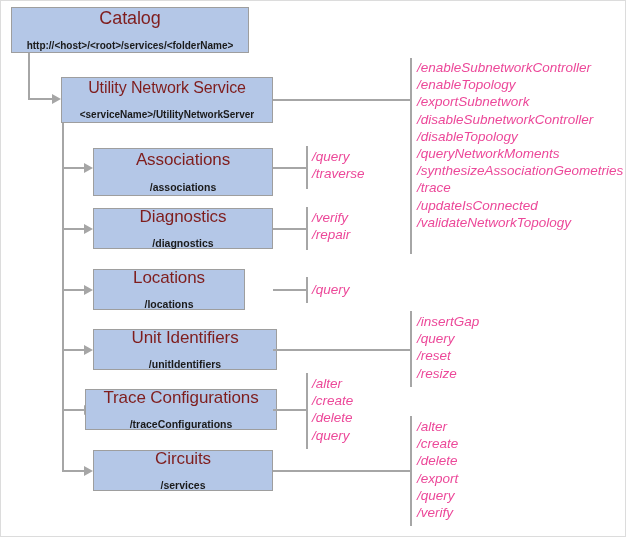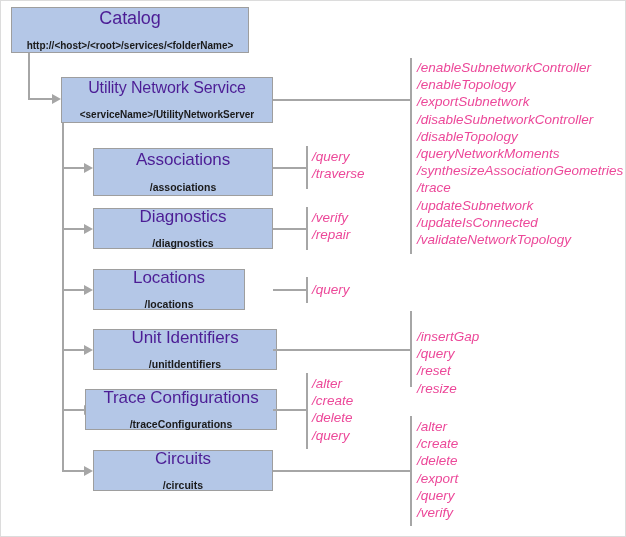--- a/index.html
+++ b/index.html
@@ -26,21 +26,21 @@
     border: 1px solid #9e9e9e;
     box-sizing: border-box;
     display: flex;
     flex-direction: column;
     align-items: center;
     justify-content: center;
     text-align: center;
     line-height: 1.05;
   }
   .node .title {
-    color: #4c1d95;
+    color: #7f1d1d;
     font-size: 17px;
     letter-spacing: -0.1px;
     white-space: nowrap;
   }
   .node .subtitle {
     color: #1a1a1a;
     font-size: 10.5px;
     font-weight: bold;
     margin-top: 13px;
     white-space: nowrap;
@@ -108,21 +108,20 @@
   <div class="tick" style="left:409px; top:57px; height:196px;"></div>
   <div class="ops" style="left:416px; top:58px;">
     <div>/enableSubnetworkController</div>
     <div>/enableTopology</div>
     <div>/exportSubnetwork</div>
     <div>/disableSubnetworkController</div>
     <div>/disableTopology</div>
     <div>/queryNetworkMoments</div>
     <div>/synthesizeAssociationGeometries</div>
     <div>/trace</div>
-    <div>/updateSubnetwork</div>
     <div>/updateIsConnected</div>
     <div>/validateNetworkTopology</div>
   </div>
 
   <div class="line-v" style="left:61px; top:122px; height:348px;"></div>
 
   <div class="line-h" style="left:61px; top:166px; width:24px;"></div>
   <div class="arrow" style="left:83px; top:162px;"></div>
   <div class="node" style="left:92px; top:147px; width:180px; height:48px;">
     <span class="title">Associations</span>
@@ -161,21 +160,21 @@
   </div>
 
   <div class="line-h" style="left:61px; top:348px; width:24px;"></div>
   <div class="arrow" style="left:83px; top:344px;"></div>
   <div class="node" style="left:92px; top:328px; width:184px; height:41px;">
     <span class="title">Unit Identifiers</span>
     <span class="subtitle">/unitIdentifiers</span>
   </div>
   <div class="line-h" style="left:272px; top:348px; width:138px;"></div>
   <div class="tick" style="left:409px; top:310px; height:76px;"></div>
-  <div class="ops" style="left:416px; top:312px;margin-top:15px;">
+  <div class="ops" style="left:416px; top:312px;">
     <div>/insertGap</div>
     <div>/query</div>
     <div>/reset</div>
     <div>/resize</div>
   </div>
 
   <div class="line-h" style="left:61px; top:408px; width:24px;"></div>
   <div class="arrow" style="left:83px; top:404px;"></div>
   <div class="node" style="left:84px; top:388px; width:192px; height:41px;">
     <span class="title">Trace Configurations</span>
@@ -187,21 +186,21 @@
     <div>/alter</div>
     <div>/create</div>
     <div>/delete</div>
     <div>/query</div>
   </div>
 
   <div class="line-h" style="left:61px; top:469px; width:24px;"></div>
   <div class="arrow" style="left:83px; top:465px;"></div>
   <div class="node" style="left:92px; top:449px; width:180px; height:41px;">
     <span class="title">Circuits</span>
-    <span class="subtitle">/circuits</span>
+    <span class="subtitle">/services</span>
   </div>
   <div class="line-h" style="left:272px; top:469px; width:138px;"></div>
   <div class="tick" style="left:409px; top:415px; height:110px;"></div>
   <div class="ops" style="left:416px; top:417px;">
     <div>/alter</div>
     <div>/create</div>
     <div>/delete</div>
     <div>/export</div>
     <div>/query</div>
     <div>/verify</div>

